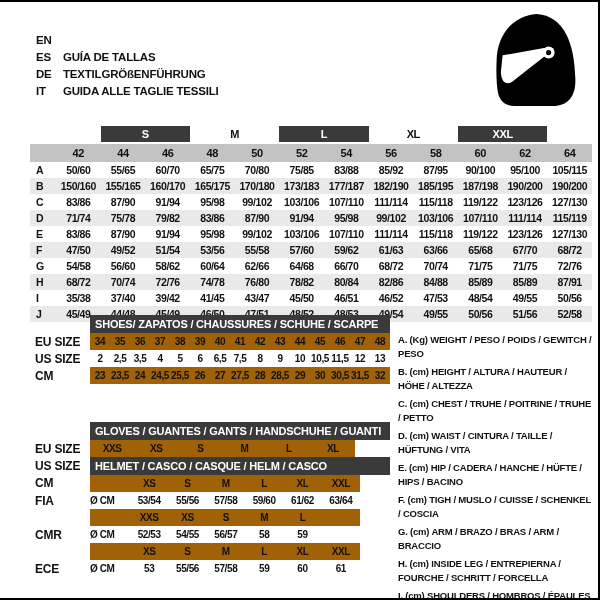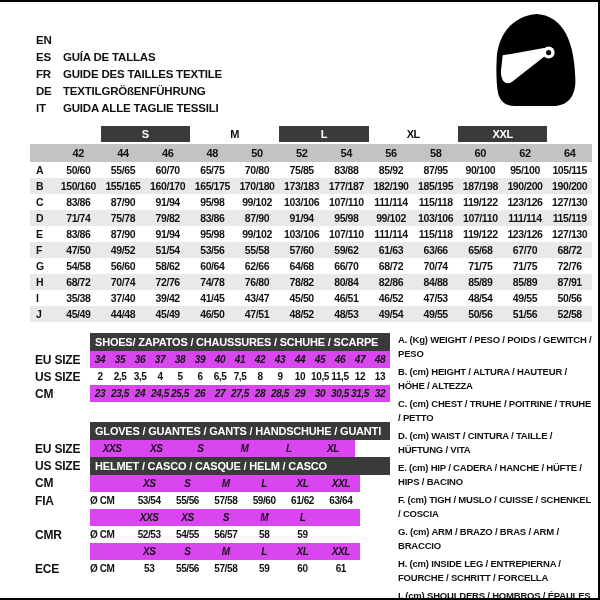--- a/index.html
+++ b/index.html
@@ -24,45 +24,41 @@
   .data-row{height:16px;font-size:10.5px;}
   .data-row.stripe{background:#e9e9e9;}
   .cell{display:flex;align-items:center;justify-content:center;white-space:nowrap;}
   .letter-cell{justify-content:flex-start;padding-left:6px;}
   
   .section{position:absolute;left:30px;width:562px;font-weight:bold;letter-spacing:-0.4px;}
   .sec-row{display:flex;align-items:stretch;}
   .sec-label{width:60px;font-size:12px;display:flex;align-items:center;padding-left:5px;box-sizing:border-box;letter-spacing:-0.2px;}
   .sec-bar{background:#3a3a3a;color:#fff;height:18px;width:300px;font-size:11px;display:flex;align-items:center;padding-left:5px;box-sizing:border-box;letter-spacing:-0.2px;}
   .sec-grid{display:grid;height:17px;font-size:10px;}
-  .sec-grid.stripe{background:#d946ef;font-style:italic;}
+  .sec-grid.stripe{background:#a16207;}
   .grid-shoes{width:300px;grid-template-columns:repeat(15,1fr);}
   .grid-gloves{width:265px;grid-template-columns:repeat(6,1fr);}
   .grid-helmet{width:270px;grid-template-columns:40px repeat(6,1fr);}
   .lead-cell{justify-content:flex-start;}
   
   .legend{position:absolute;left:398px;top:331px;width:197px;font-weight:bold;font-size:9.5px;line-height:13.5px;letter-spacing:-0.2px;}
   .legend-item{margin-bottom:5px;}
 </style>
 </head>
 <body>
 
 <div class="sheet">
 
   <div class="langs">
     <div class="lang-row">
         <span class="lang-code">EN</span>
       </div>
     <div class="lang-row">
         <span class="lang-code">ES</span>
         <span>GUÍA DE TALLAS</span>
-      </div>
-    <div class="lang-row">
-        <span class="lang-code">FR</span>
-        <span>GUIDE DES TAILLES TEXTILE</span>
       </div>
     <div class="lang-row">
         <span class="lang-code">DE</span>
         <span>TEXTILGRÖßENFÜHRUNG</span>
       </div>
     <div class="lang-row">
         <span class="lang-code">IT</span>
         <span>GUIDA ALLE TAGLIE TESSILI</span>
       </div>
   </div>
@@ -244,21 +240,21 @@
         <div class="cell">48/52</div>
         <div class="cell">48/53</div>
         <div class="cell">49/54</div>
         <div class="cell">49/55</div>
         <div class="cell">50/56</div>
         <div class="cell">51/56</div>
         <div class="cell">52/58</div>
       </div>
     </div>
 
-  <div class="section" style="top:331px;">
+  <div class="section" style="top:313px;">
     <div class="sec-row">
       <div class="sec-label"></div>
       <div class="sec-bar">SHOES/ ZAPATOS / CHAUSSURES / SCHUHE / SCARPE</div>
     </div>
   <div class="sec-row">
         <div class="sec-label">EU SIZE</div>
         <div class="sec-grid grid-shoes stripe">
           <div class="cell">34</div>
           <div class="cell">35</div>
           <div class="cell">36</div>

